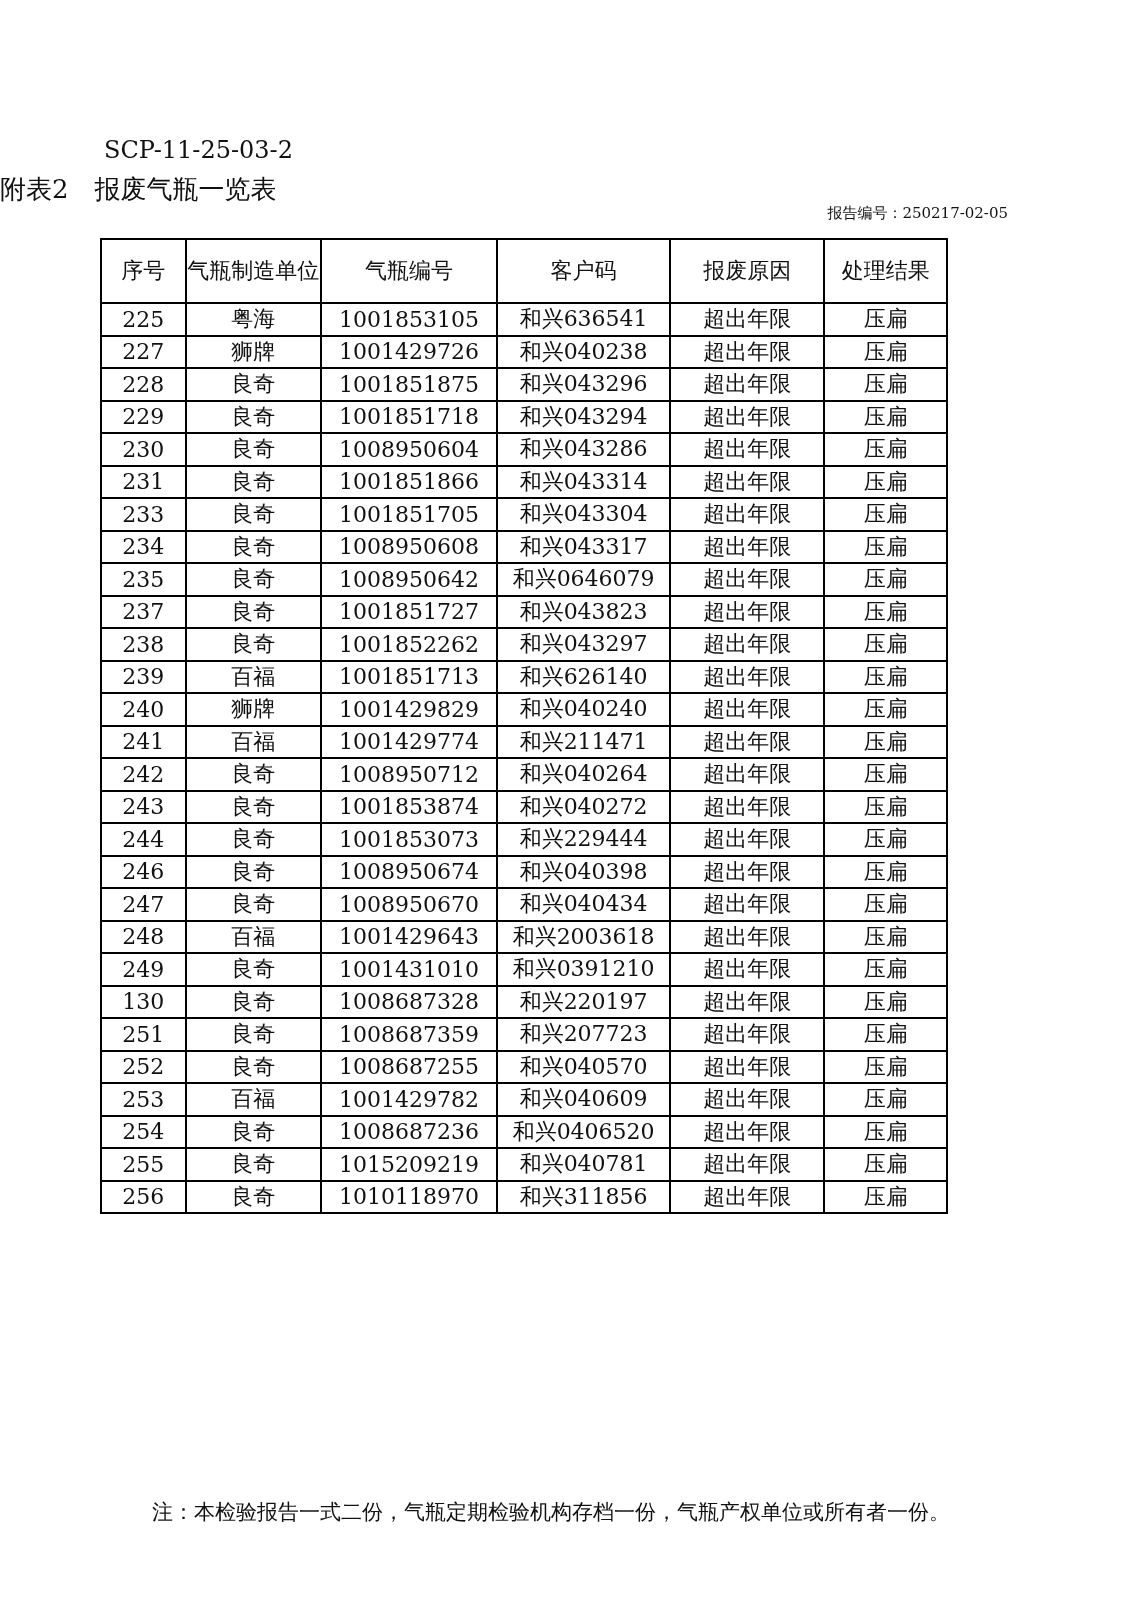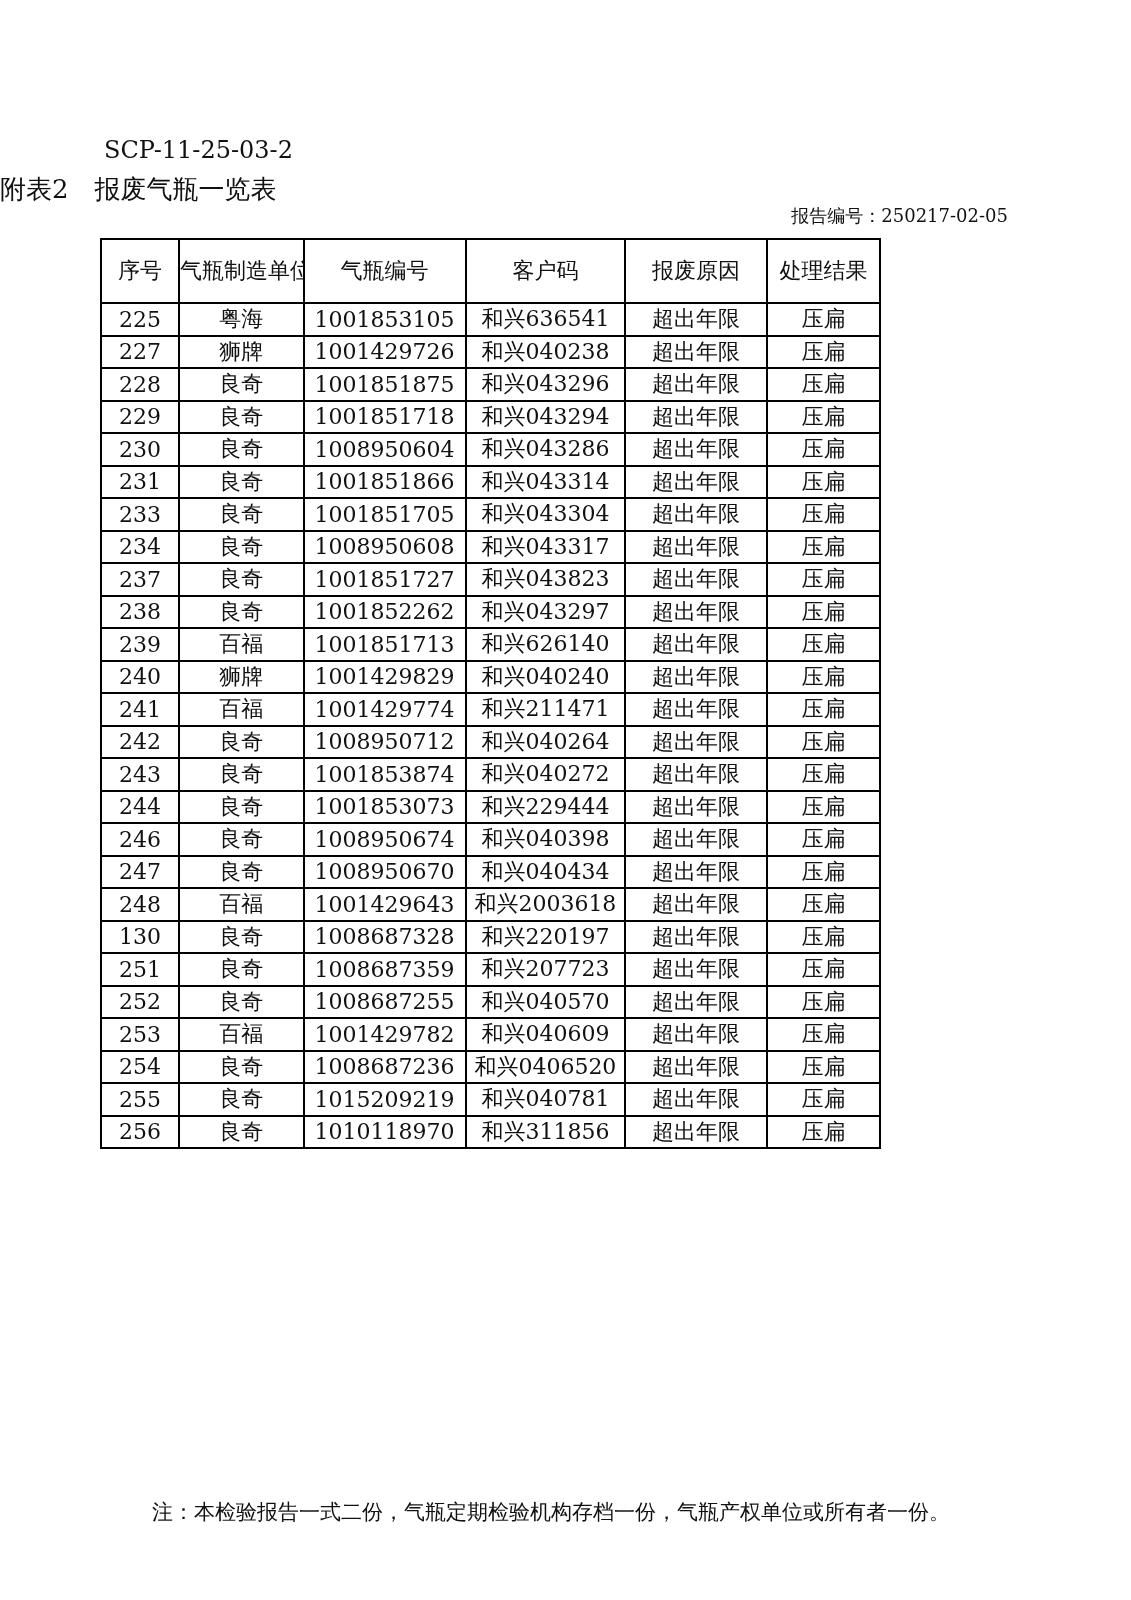--- a/index.html
+++ b/index.html
@@ -29,28 +29,28 @@
     top: 172px;
     width: 100%;
     text-align: left;
     font-size: 26px;
     white-space: pre;
   }
   .report-no {
     position: absolute;
     right: 123px;
     top: 204px;
-    font-size: 18px;
+    font-size: 15px;
     white-space: pre;
   }
   table.scrap-table {
     position: absolute;
     left: 100px;
     top: 238px;
-    width: 781px;
+    width: 848px;
     border-collapse: collapse;
     table-layout: fixed;
     font-size: 22px;
   }
   table.scrap-table th,
   table.scrap-table td {
     border: 2px solid #000000;
     text-align: center;
     vertical-align: middle;
     padding: 0;
@@ -167,20 +167,28 @@
         </tr>
         <tr>
           <td>234</td>
           <td>良奇</td>
           <td>1008950608</td>
           <td>和兴043317</td>
           <td>超出年限</td>
           <td>压扁</td>
         </tr>
         <tr>
+          <td>235</td>
+          <td>良奇</td>
+          <td>1008950642</td>
+          <td>和兴0646079</td>
+          <td>超出年限</td>
+          <td>压扁</td>
+        </tr>
+        <tr>
           <td>237</td>
           <td>良奇</td>
           <td>1001851727</td>
           <td>和兴043823</td>
           <td>超出年限</td>
           <td>压扁</td>
         </tr>
         <tr>
           <td>238</td>
           <td>良奇</td>
@@ -255,20 +263,28 @@
         </tr>
         <tr>
           <td>248</td>
           <td>百福</td>
           <td>1001429643</td>
           <td>和兴2003618</td>
           <td>超出年限</td>
           <td>压扁</td>
         </tr>
         <tr>
+          <td>249</td>
+          <td>良奇</td>
+          <td>1001431010</td>
+          <td>和兴0391210</td>
+          <td>超出年限</td>
+          <td>压扁</td>
+        </tr>
+        <tr>
           <td>130</td>
           <td>良奇</td>
           <td>1008687328</td>
           <td>和兴220197</td>
           <td>超出年限</td>
           <td>压扁</td>
         </tr>
         <tr>
           <td>251</td>
           <td>良奇</td>

